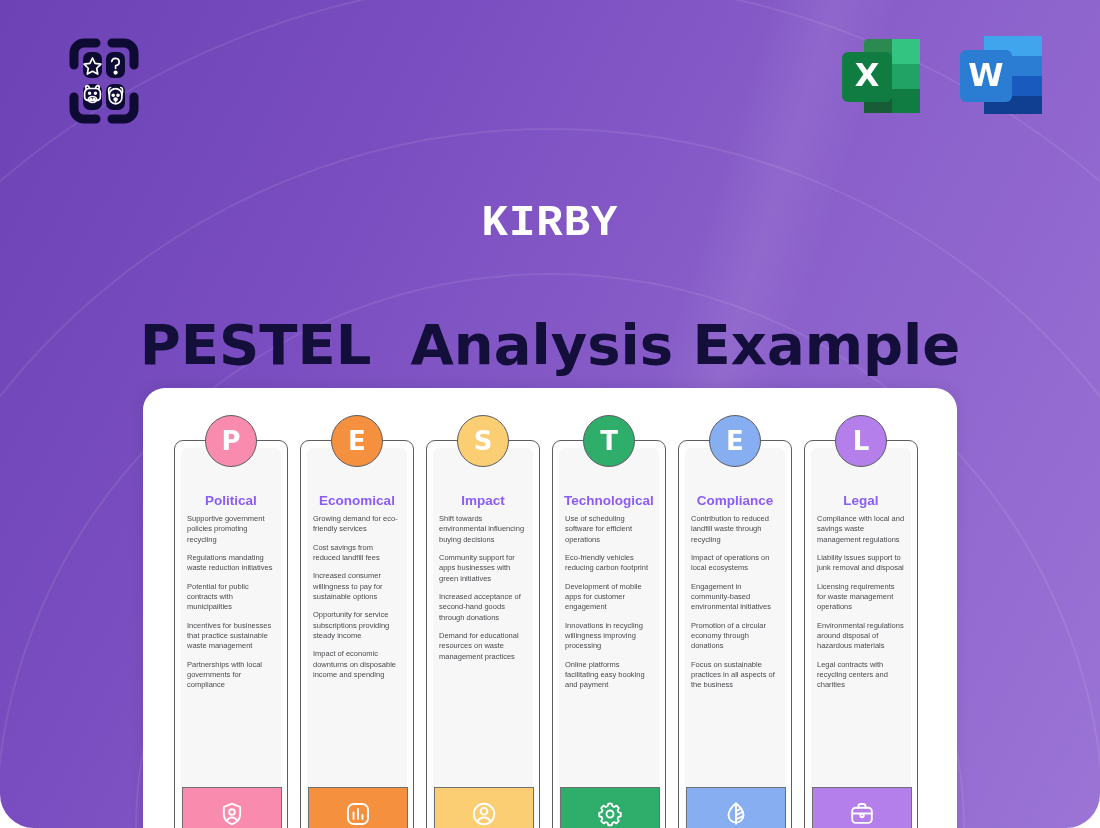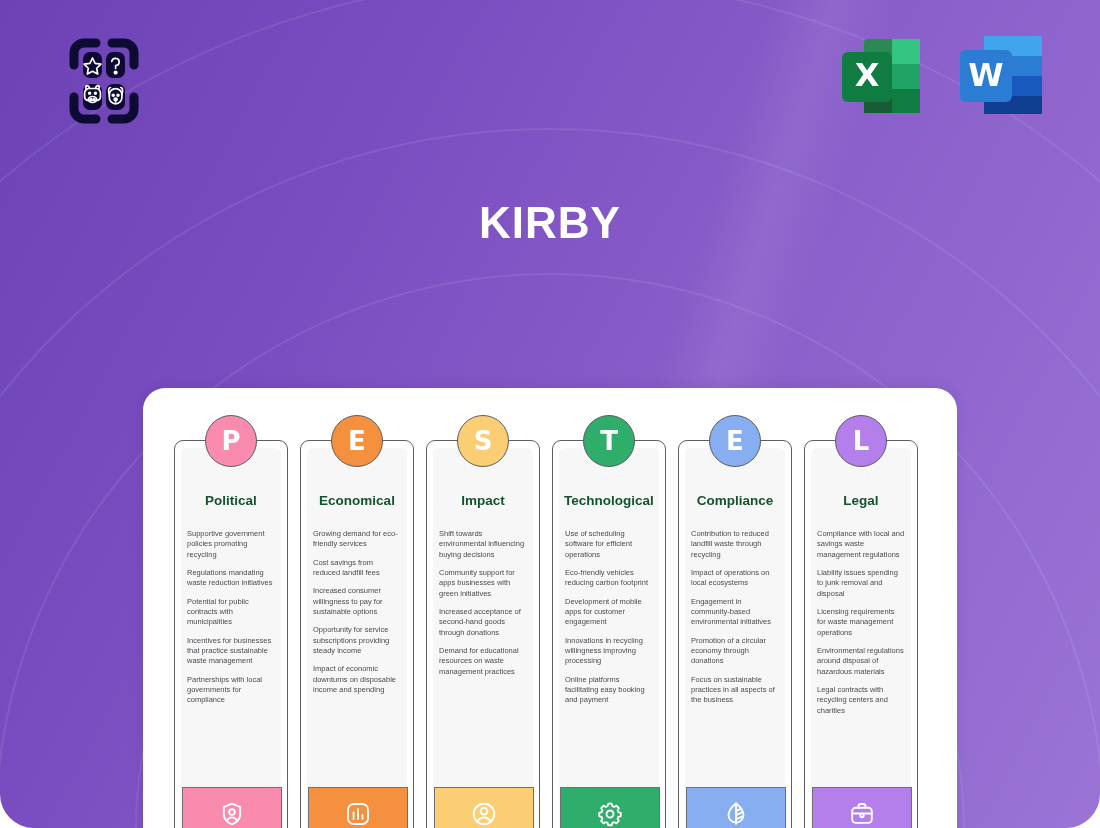--- a/index.html
+++ b/index.html
@@ -69,21 +69,21 @@
 
   
   #brand-name {
     position: absolute;
     top: 198px; left: 0; width: 1100px;
     text-align: center;
     color: #ffffff;
     font-size: 44px;
     font-weight: 700;
     letter-spacing: 1px;
-    font-family: Liberation Sans, sans-serif;
+    font-family: Liberation Mono, monospace;
   }
   #main-title {
     position: absolute;
     top: 312px; left: 0; width: 1100px;
     text-align: center;
     color: #130f3a;
     font-size: 56px;
     font-weight: 700;
     letter-spacing: 0px;
     font-family: "DejaVu Sans", sans-serif;
@@ -146,27 +146,27 @@
     display: flex;
     flex-direction: column;
     align-items: center;
     padding-top: 0px;
     overflow: hidden;
   }
   .col-title {
     margin-top: 46px;
     font-size: 13.5px;
     font-weight: 700;
-    color: #14532d;
+    color: #8b5cf6;
     text-align: center;
     font-family: "Liberation Sans", sans-serif;
     line-height: 1.1;
   }
   .col-points {
-    margin-top: 20px;
+    margin-top: 5px;
     width: 88px;
     list-style: none;
   }
   .col-points li {
     font-size: 7.5px;
     line-height: 1.38;
     color: #4b4b50;
     margin-bottom: 8px;
     font-family: "Liberation Sans", sans-serif;
   }
@@ -258,20 +258,21 @@
         <rect x="28" y="26" width="58" height="20" fill="#2B7CD3"></rect>
         <rect x="28" y="46" width="58" height="20" fill="#185ABD"></rect>
         <rect x="28" y="66" width="58" height="18" fill="#103F91"></rect>
         <rect x="4" y="20" width="52" height="52" rx="6" fill="#2B7CD3"></rect>
         <text x="30" y="56" font-family="'DejaVu Sans',sans-serif" font-size="32" font-weight="700" fill="#ffffff" text-anchor="middle">W</text>
       </svg>
     </div>
   </div>
 
   <div id="brand-name">KIRBY</div>
+  <div id="main-title">PESTEL  Analysis Example</div>
 
   <div id="panel">
     <div id="columns">
         <div class="column">
           <div class="letter-badge" style="background: rgb(249, 139, 174);">P</div>
           <div class="col-inner">
             <div class="col-title">Political</div>
             <ul class="col-points">
               <li>Supportive government policies promoting recycling</li>
               <li>Regulations mandating waste reduction initiatives</li>
@@ -356,21 +357,21 @@
               <use href="#ico-leaf-icon"></use>
             </svg>
           </div>
         </div>
         <div class="column">
           <div class="letter-badge" style="background: rgb(180, 127, 234);">L</div>
           <div class="col-inner">
             <div class="col-title">Legal</div>
             <ul class="col-points">
               <li>Compliance with local and savings waste management regulations</li>
-              <li>Liability issues spending to junk removal and disposal</li>
+              <li>Liability issues support to junk removal and disposal</li>
               <li>Licensing requirements for waste management operations</li>
               <li>Environmental regulations around disposal of hazardous materials</li>
               <li>Legal contracts with recycling centers and charities</li>
             </ul>
           </div>
           <div class="icon-bar" style="background: rgb(180, 127, 234);">
             <svg viewBox="0 0 24 24">
               <use href="#ico-briefcase-icon"></use>
             </svg>
           </div>

